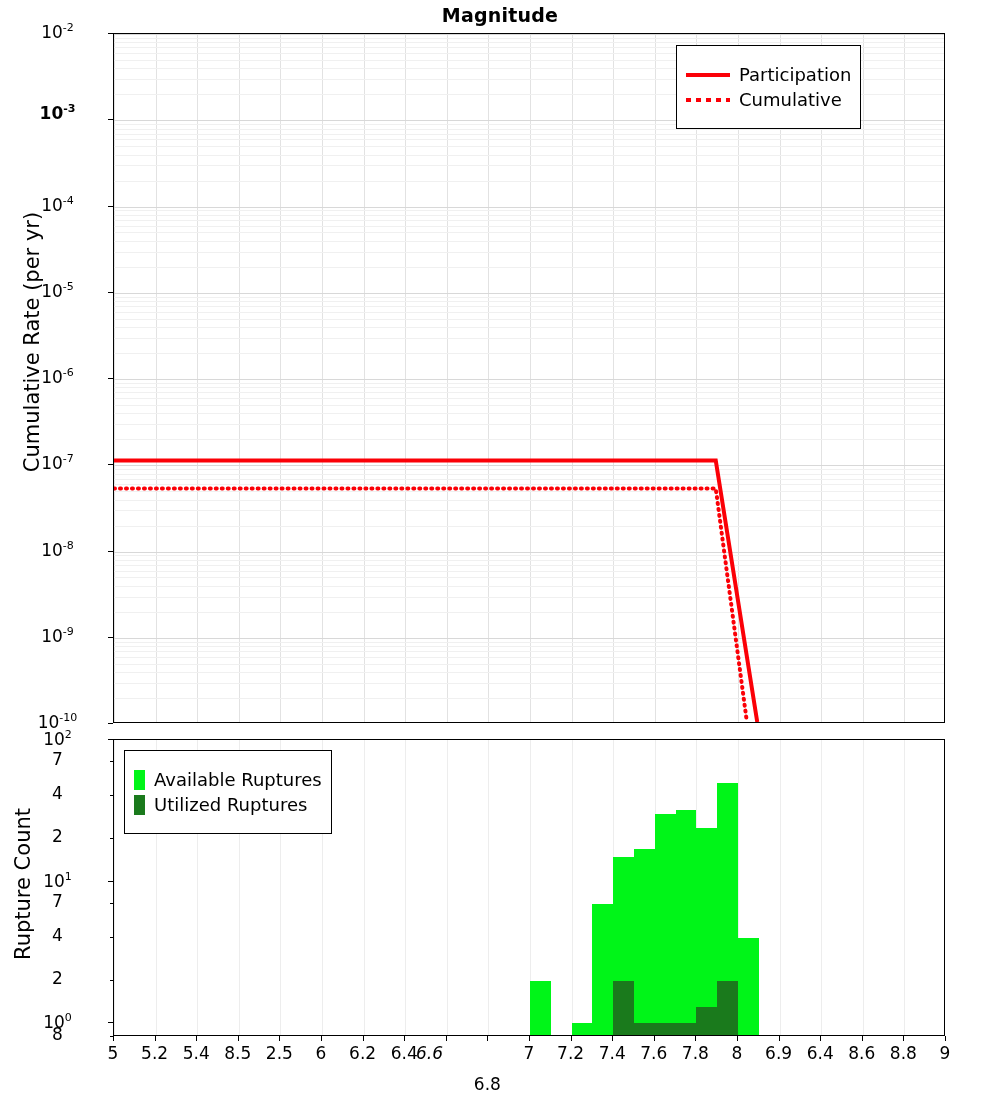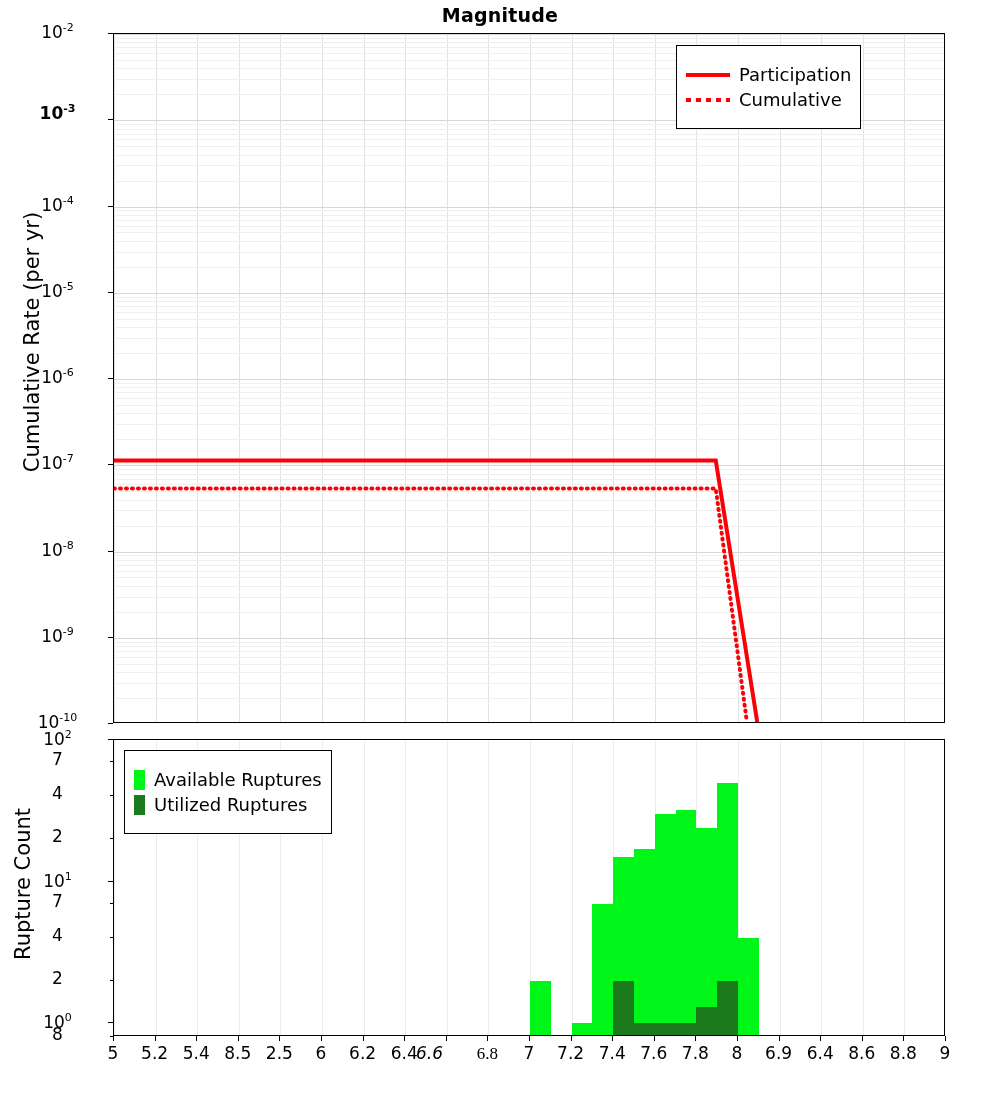--- a/index.html
+++ b/index.html
@@ -448,21 +448,21 @@
     <div class="xtick-label" style="left: 249.4px; width: 60px; top: 1045px;">2.5</div>
     <div class="tickmark-x" style="left: 279.4px; top: 1036px;"></div>
     <div class="xtick-label" style="left: 291px; width: 60px; top: 1045px;">6</div>
     <div class="tickmark-x" style="left: 321px; top: 1036px;"></div>
     <div class="xtick-label" style="left: 332.6px; width: 60px; top: 1045px;">6.2</div>
     <div class="tickmark-x" style="left: 362.6px; top: 1036px;"></div>
     <div class="xtick-label" style="left: 374.2px; width: 60px; top: 1045px;">6.4</div>
     <div class="tickmark-x" style="left: 404.2px; top: 1036px;"></div>
     <div class="xtick-label" style="left: 398px; width: 63px; top: 1045px; font-style: italic;">6.6</div>
     <div class="tickmark-x" style="left: 445.8px; top: 1036px;"></div>
-    <div class="xtick-label" style="left: 457.4px; width: 60px; top: 1045px; font-family: Liberation Serif, serif;">6.8</div>
+    <div class="xtick-label" style="left: 457.4px; width: 60px; top: 1076px;">6.8</div>
     <div class="tickmark-x" style="left: 487.4px; top: 1036px;"></div>
     <div class="xtick-label" style="left: 499px; width: 60px; top: 1045px;">7</div>
     <div class="tickmark-x" style="left: 529px; top: 1036px;"></div>
     <div class="xtick-label" style="left: 540.6px; width: 60px; top: 1045px;">7.2</div>
     <div class="tickmark-x" style="left: 570.6px; top: 1036px;"></div>
     <div class="xtick-label" style="left: 582.2px; width: 60px; top: 1045px;">7.4</div>
     <div class="tickmark-x" style="left: 612.2px; top: 1036px;"></div>
     <div class="xtick-label" style="left: 623.8px; width: 60px; top: 1045px;">7.6</div>
     <div class="tickmark-x" style="left: 653.8px; top: 1036px;"></div>
     <div class="xtick-label" style="left: 665.4px; width: 60px; top: 1045px;">7.8</div>

